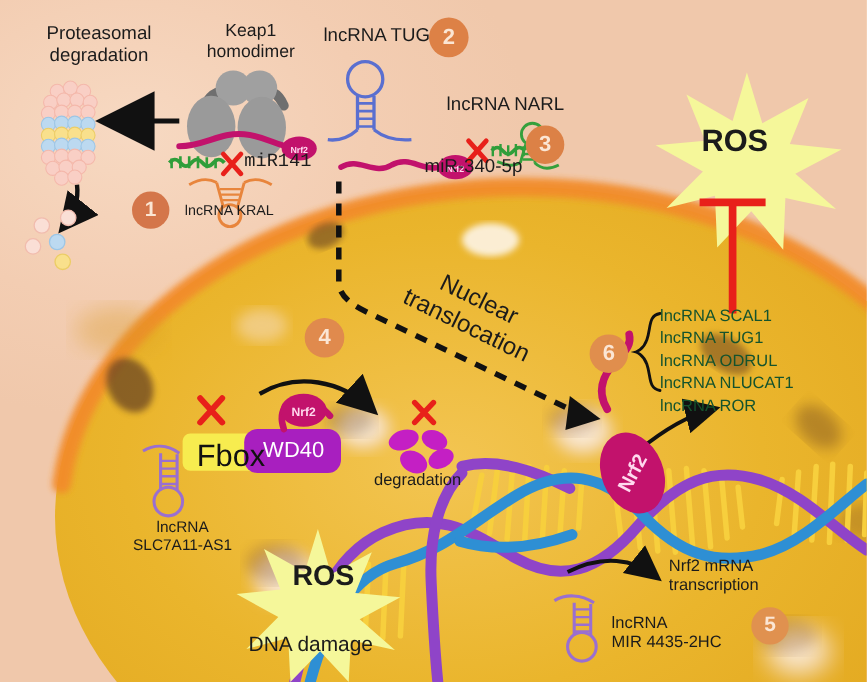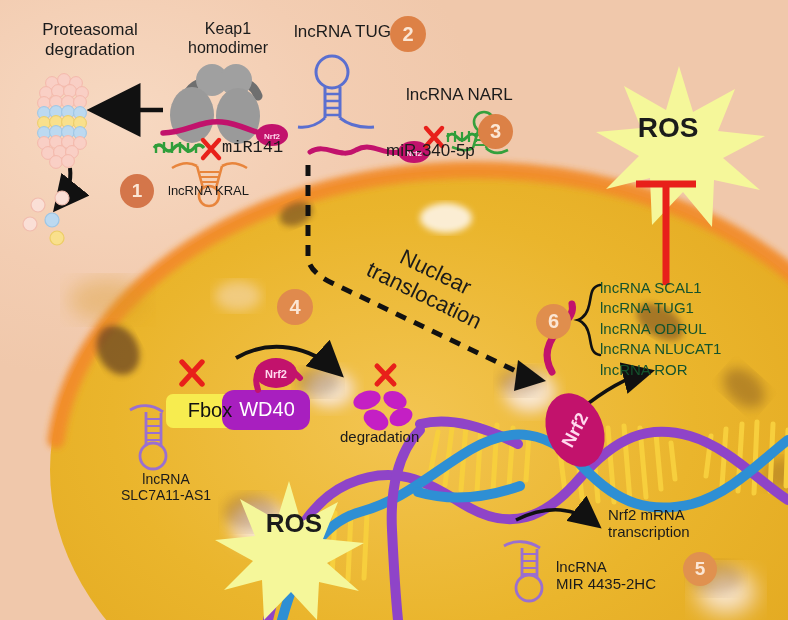--- a/index.html
+++ b/index.html
@@ -341,34 +341,35 @@
   <div class="lbl" style="left:294px;top:22px;font-size:17px;">lncRNA TUG1</div>
 
   <div class="lbl" style="left:406px;top:85px;font-size:17px;">lncRNA NARL</div>
 
   <div class="lbl" style="left:386px;top:141px;font-size:17px;">miR-340-5p</div>
 
   <div class="lbl ctr" style="left:330px;top:258px;width:200px;font-size:22px;
        transform:rotate(26deg);transform-origin:center;">Nuclear
 translocation</div>
 
-  <div class="lbl ctr" style="left:174px;top:399px;width:72px;font-size:20px;color:#111;">Fbox</div>
+  <div class="lbl ctr" style="left:174px;top:399px;width:72px;font-size:28px;color:#111;">Fbox</div>
 
   <div class="lbl ctr" style="left:230px;top:398px;width:74px;font-size:20px;color:#fff;">WD40</div>
 
 
   <div class="lbl ctr" style="left:106px;top:471px;width:120px;font-size:14px;">lncRNA
 SLC7A11-AS1</div>
 
   <div class="lbl" style="left:340px;top:428px;font-size:15px;">degradation</div>
 
   <div class="lbl ctr" style="left:618px;top:112px;width:100px;font-size:28px;font-weight:700;">ROS</div>
 
   <div class="lbl ctr" style="left:244px;top:508px;width:100px;font-size:26px;font-weight:700;">ROS</div>
 
+  <div class="lbl" style="left:226px;top:576px;font-size:19px;">DNA damage</div>
 
   <div class="lbl" style="left:608px;top:506px;font-size:15px;">Nrf2 mRNA
 transcription</div>
 
   <div class="lbl" style="left:556px;top:558px;font-size:15px;">lncRNA
 MIR 4435-2HC</div>
 
   <div style="position:absolute;left:600px;top:278px;font-size:15px;line-height:1.36;color:#14532d;">
     <div>lncRNA SCAL1</div>
     <div>lncRNA TUG1</div>

